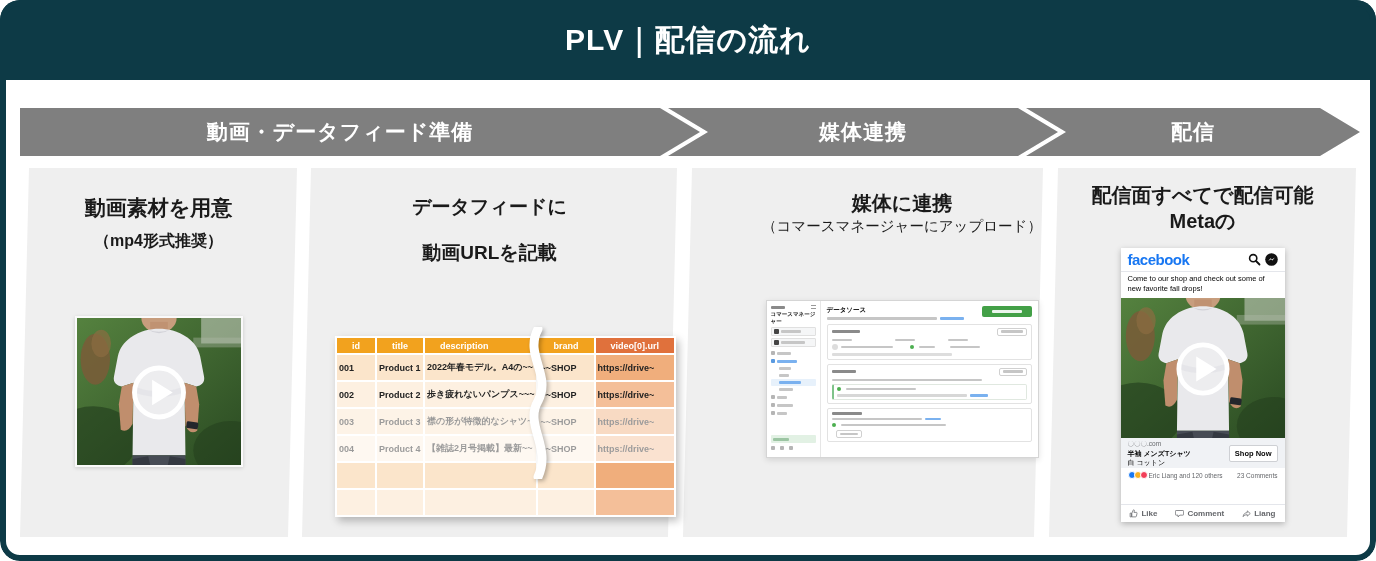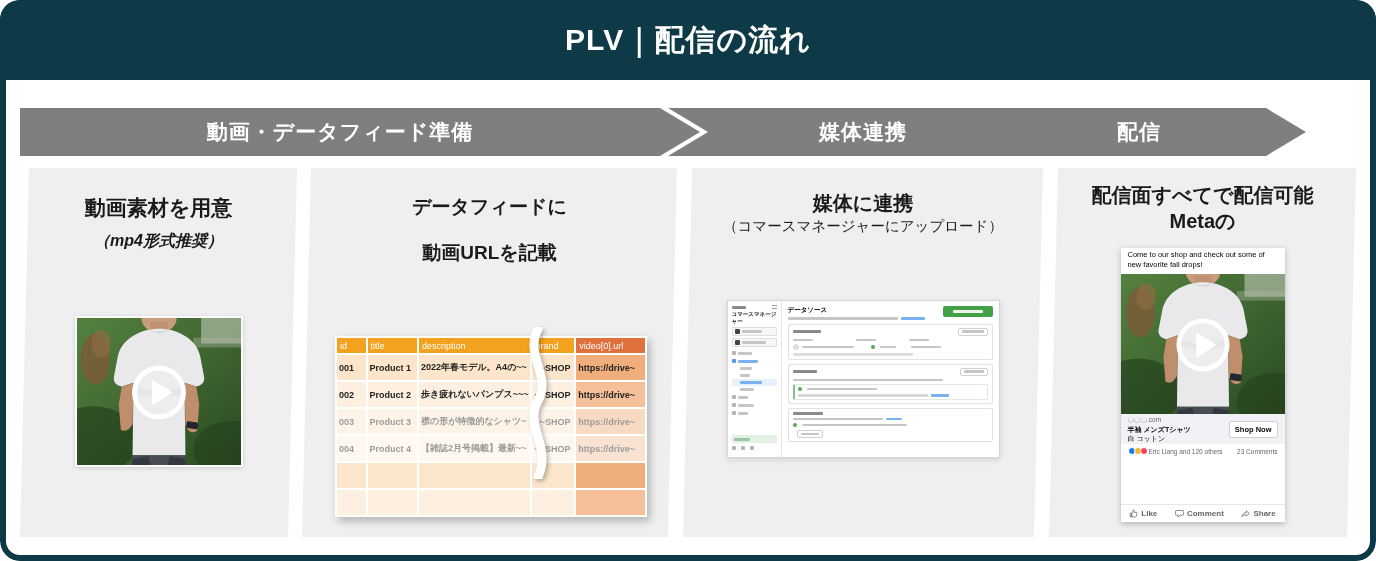--- a/index.html
+++ b/index.html
@@ -11,44 +11,44 @@
   }
   .frame{position:absolute;inset:0;border:6px solid #0d3a46;border-radius:20px;z-index:60;pointer-events:none;}
   
   .slide-header{position:absolute;top:0;left:0;right:0;height:80px;background:#0d3a46;display:flex;align-items:center;justify-content:center;z-index:5;}
   .slide-title{color:#fff;font-size:30px;font-weight:bold;letter-spacing:1px;}
   
   .banner{position:absolute;top:108px;height:48px;background:#7f7f7f;color:#fff;font-weight:bold;font-size:21px;display:flex;align-items:center;justify-content:center;z-index:4;letter-spacing:1px;}
   .banner-1{left:20px;width:680px;clip-path:polygon(0 0,calc(100% - 40px) 0,100% 50%,calc(100% - 40px) 100%,0 100%);padding-right:40px;}
   .banner-notch{clip-path:polygon(0 0,calc(100% - 40px) 0,100% 50%,calc(100% - 40px) 100%,0 100%,40px 50%);padding-left:40px;padding-right:40px;}
   .banner-2{left:668px;width:390px;}
-  .banner-3{left:972px;width:334px;}
+  .banner-3{left:1026px;width:334px;}
   
   .panel-bg{position:absolute;top:168px;height:369px;background:#efefef;z-index:1;clip-path:polygon(9px 0,100% 0,calc(100% - 9px) 100%,0 100%);}
   .pb1{left:20px;width:277px;}
   .pb2{left:302px;width:375px;}
   .pb3{left:683px;width:360px;}
   .pb4{left:1049px;width:307px;}
   .panel-content{position:absolute;top:168px;z-index:2;text-align:center;color:#1a1a1a;}
   .p1{left:20px;width:277px;padding-top:18px;}
   .p2{left:302px;width:375px;padding-top:6px;}
-  .p3{left:683px;width:360px;padding-top:22px;}
+  .p3{left:722px;width:360px;padding-top:22px;}
   .p4{left:1049px;width:307px;padding-top:14px;}
   .panel-title{font-size:21px;font-weight:bold;line-height:28px;margin:8px;}
   .panel-title-sm{font-size:20px;font-weight:bold;line-height:26px;margin:0;}
-  .panel-sub{font-size:16px;font-weight:bold;line-height:22px;font-style:italic;}
+  .panel-sub{font-size:16px;font-weight:bold;line-height:22px;}
   .panel-sub-sm{font-size:14.5px;font-weight:normal;line-height:20px;}
   .p2 .panel-title2{font-size:19px;font-weight:bold;line-height:26px;margin-top:20px;}
   
   .video-thumb{width:168px;height:151px;margin:64px auto 0;border:2px solid #fafafa;box-shadow:0 1px 4px rgba(0,0,0,.15);}
   .video-thumb svg{display:block;width:100%;height:100%;}
   
   .table-wrap{position:relative;width:312px;margin:70px 0 0 33px;text-align:left;}
   .table-wrap table{border-collapse:separate;border-spacing:2px;background:#fff;box-shadow:3px 4px 8px rgba(0,0,0,.25);}
-  .table-wrap th{background:#f2a21e;color:#fff;font-size:9px;font-weight:normal;text-align:left;padding:2px 3px;height:15px;white-space:nowrap;}
+  .table-wrap th{background:#f2a21e;color:#fff;font-size:9px;font-weight:bold;text-align:left;padding:2px 15px;height:15px;white-space:nowrap;}
   .table-wrap th.col-url{background:#e0713c;}
   .table-wrap td{font-size:9px;font-weight:bold;color:#222;padding:2px 2px;height:25px;white-space:nowrap;overflow:hidden;}
   .col-id{width:30px;} .col-title{width:50px;} .col-desc{width:102px;} .col-brand{width:42px;} .col-url{width:70px;}
   tr:nth-child(odd) td{background:#fbe5cb;}
   tr:nth-child(even) td{background:#fdf0e1;}
   tr:nth-child(odd) td.col-url{background:#f0ae7c;}
   tr:nth-child(even) td.col-url{background:#f4bf99;}
   tr.faded td{opacity:.45;}
   .tear{position:absolute;left:183px;top:-9px;z-index:3;filter:drop-shadow(2px 2px 2px rgba(0,0,0,.28));}
   
@@ -368,20 +368,33 @@
         </div>
       </div>
     </div>
   </section>
 
   <section class="panel-content p4">
     <div class="panel-title-sm">配信面すべてで配信可能</div>
     <div class="panel-title-sm">Metaの</div>
 
     <div class="fb-card">
+      <div class="fb-header">
+        <span class="fb-logo">facebook</span>
+        <span class="fb-hicons">
+          <svg width="13" height="13" viewBox="0 0 13 13">
+            <circle cx="5.2" cy="5.2" r="3.6" fill="none" stroke="#111" stroke-width="1.6"></circle>
+            <line x1="8" y1="8" x2="11.5" y2="11.5" stroke="#111" stroke-width="1.8" stroke-linecap="round"></line>
+          </svg>
+          <svg width="13" height="13" viewBox="0 0 13 13">
+            <circle cx="6.5" cy="6.5" r="6.3" fill="#111"></circle>
+            <path d="M3.2,8 L5.6,5.2 L7,6.6 L9.8,4.6 L7.4,7.6 L6,6.2 Z" fill="#fff"></path>
+          </svg>
+        </span>
+      </div>
       <div class="fb-text">Come to our shop and check out some of new favorite fall drops!</div>
       <div class="fb-video">
         <svg viewBox="0 0 170 150" preserveAspectRatio="xMidYMid slice">
           <defs>
             <linearGradient id="g2" x1="0" y1="0" x2="1" y2="1">
               <stop offset="0" stop-color="#55823f"></stop>
                 <stop offset="1" stop-color="#2a4a22"></stop>
             </linearGradient>
           </defs>
           <rect width="170" height="150" fill="url(#g2)"></rect>
@@ -435,20 +448,20 @@
         <span class="fb-action">
           <svg width="9" height="9" viewBox="0 0 12 12">
               <path d="M1.5,2 h9 a1,1 0 0 1 1,1 v4.2 a1,1 0 0 1 -1,1 H6.5 L4,10.5 V8.2 H1.5 a1,1 0 0 1 -1,-1 V3 a1,1 0 0 1 1,-1 Z" fill="none" stroke="#65676b" stroke-width="1"></path>
             </svg>
           <span>Comment</span>
         </span>
         <span class="fb-action">
           <svg width="9" height="9" viewBox="0 0 12 12">
               <path d="M7,2.5 L11,6 L7,9.5 V7.6 C4.2,7.6 2.8,8.6 1.5,10.2 C1.8,6.8 4,5 7,4.8 Z" fill="none" stroke="#65676b" stroke-width="1"></path>
             </svg>
-          <span>Share</span>
+          <span>Liang</span>
         </span>
       </div>
     </div>
   </section>
 
   <div class="frame"></div>
 </div>
 
 </body></html>

